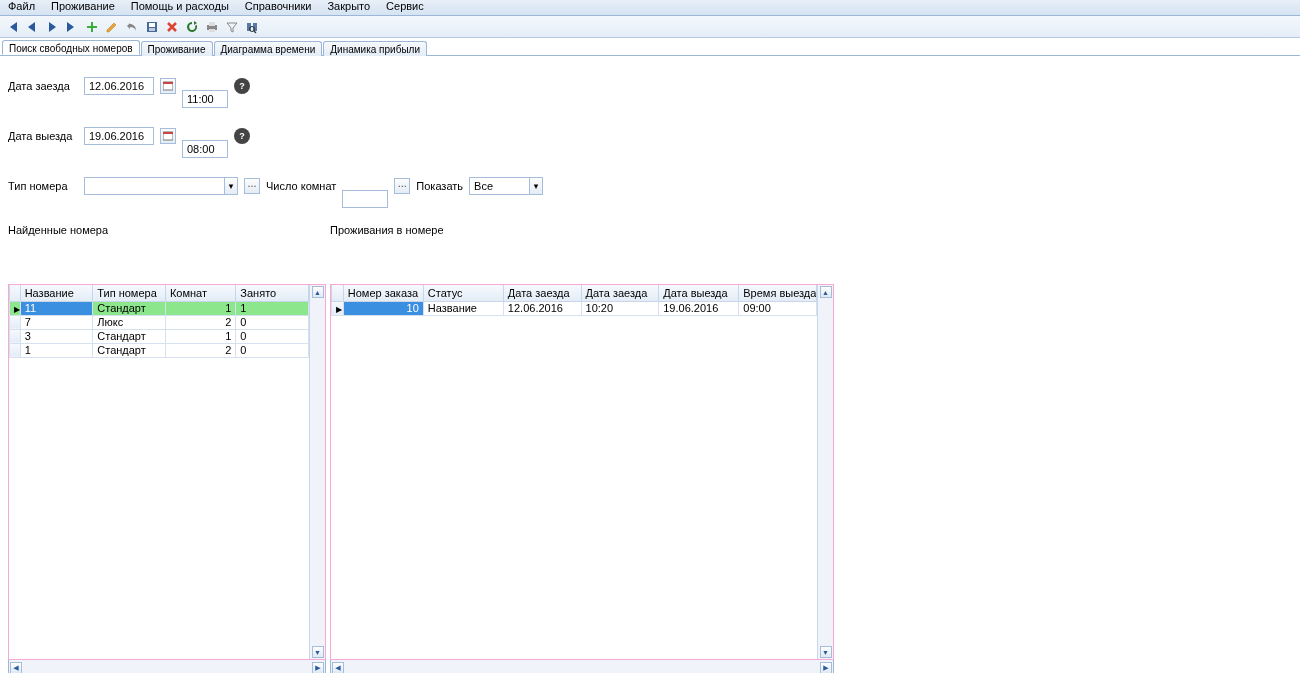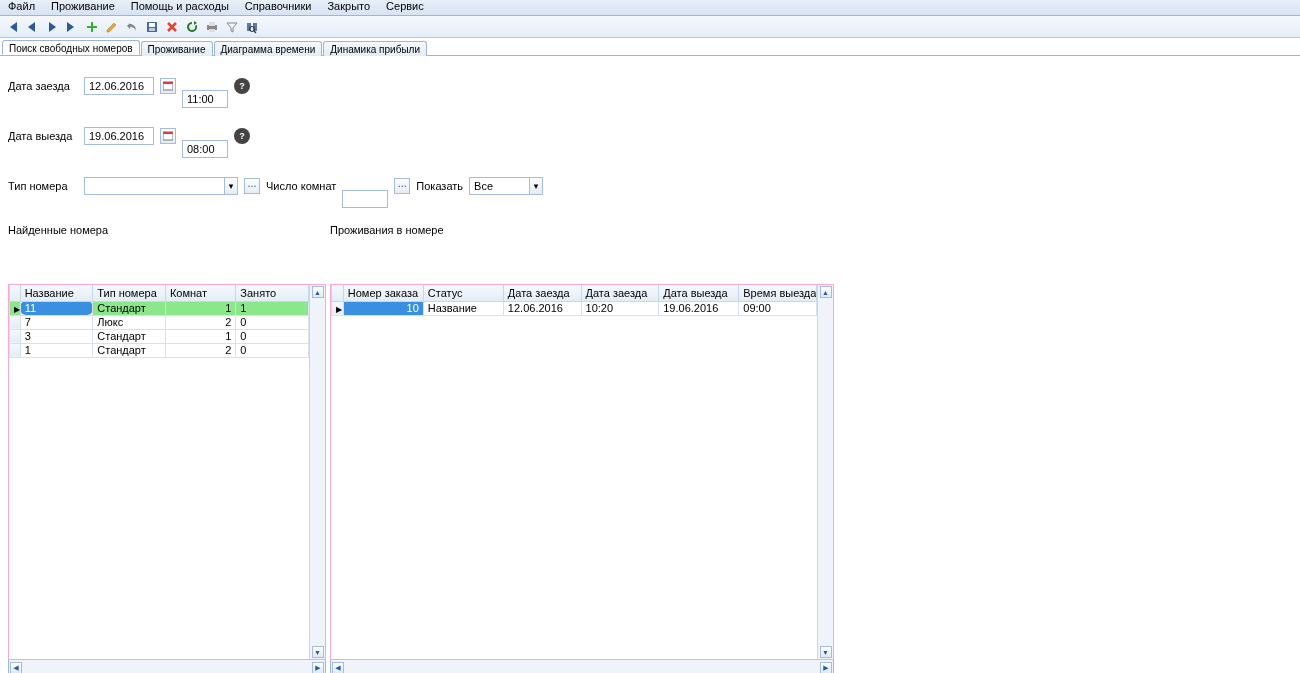--- a/index.html
+++ b/index.html
@@ -155,21 +155,21 @@
     overflow: hidden;
     white-space: nowrap;
   }
   .row-indicator {
     width: 8px;
     background: linear-gradient(#f6f9fd, #e3ecf6);
     text-align: center;
     padding: 0;
   }
   .row-sel-green td { background: #8ce68c; }
-  .row-sel-green td.cell-blue { background: #3a8fe0; color: #fff; border-radius: 6px; }
+  .row-sel-green td.cell-blue { background: #3a8fe0; color: #fff; }
   .row-sel-blue td.cell-blue { background: #3a8fe0; color: #fff; }
   .num-right { text-align: right; }
   .vscroll {
     width: 16px;
     background: #f0f4fa;
     border-left: 1px solid #c7d6e9;
     display: flex;
     flex-direction: column;
     align-items: center;
     justify-content: space-between;

